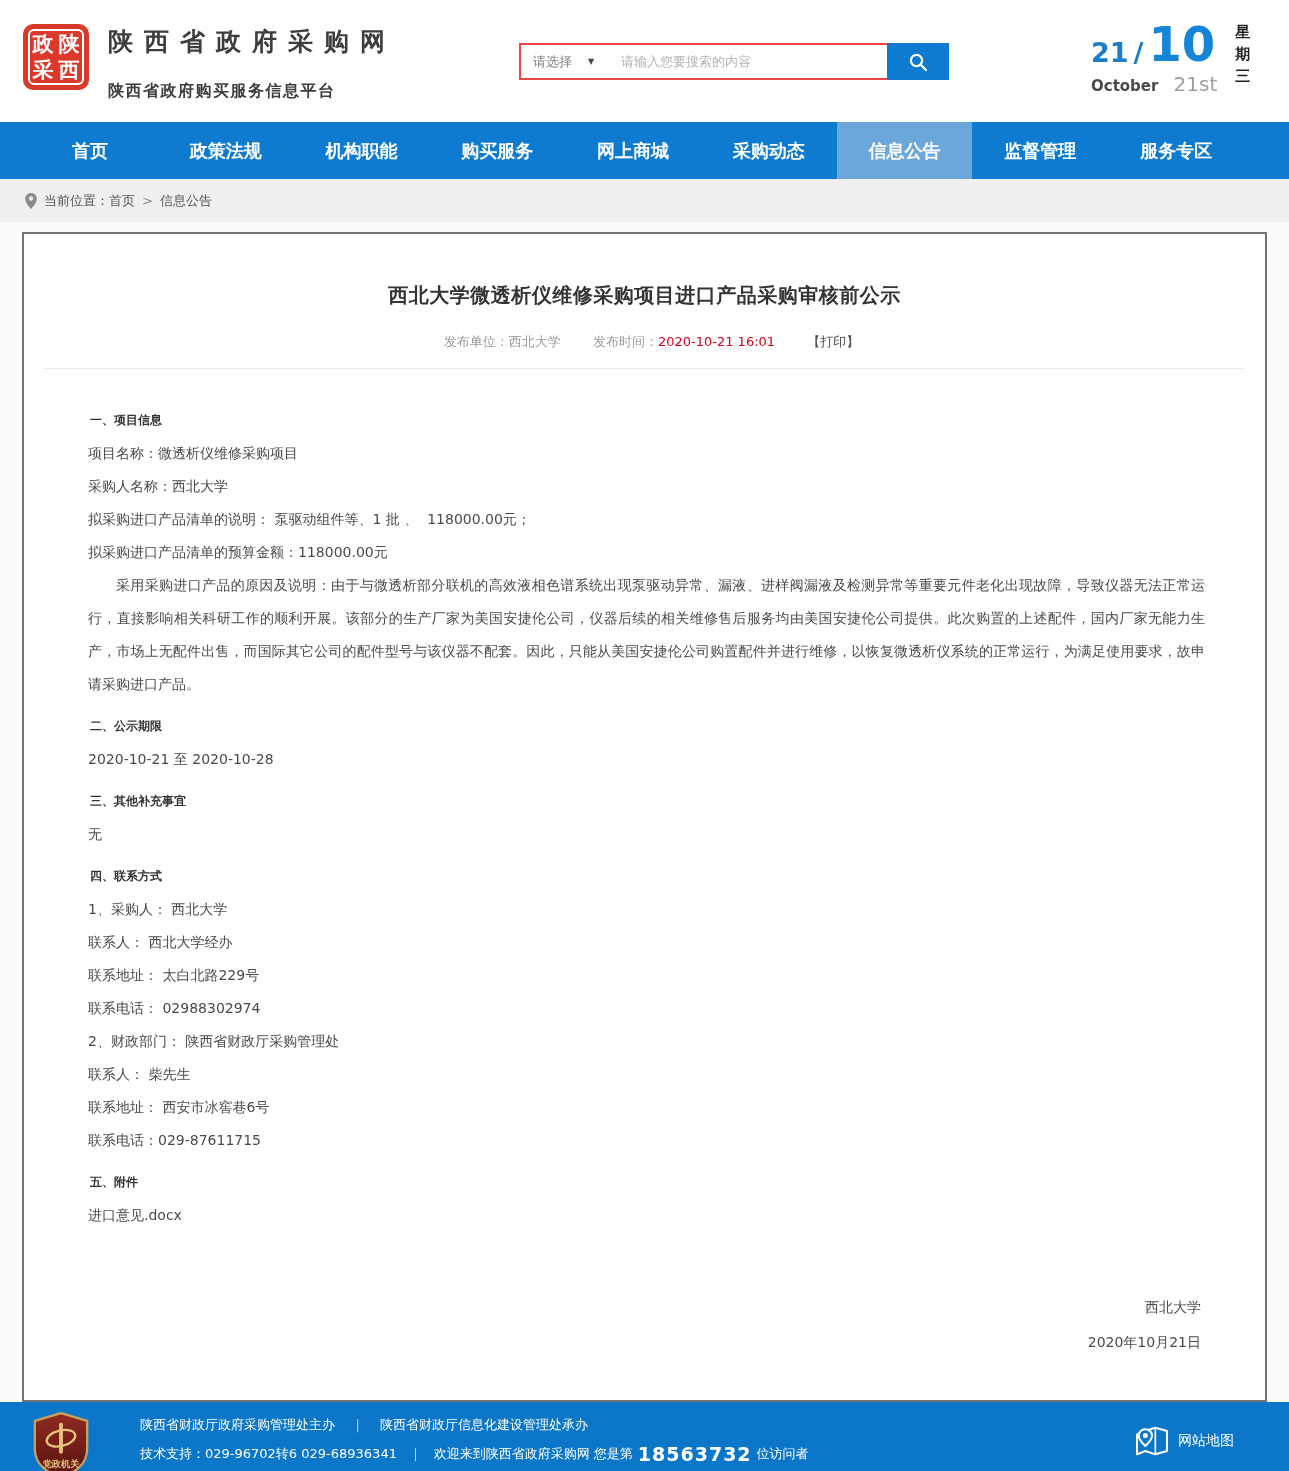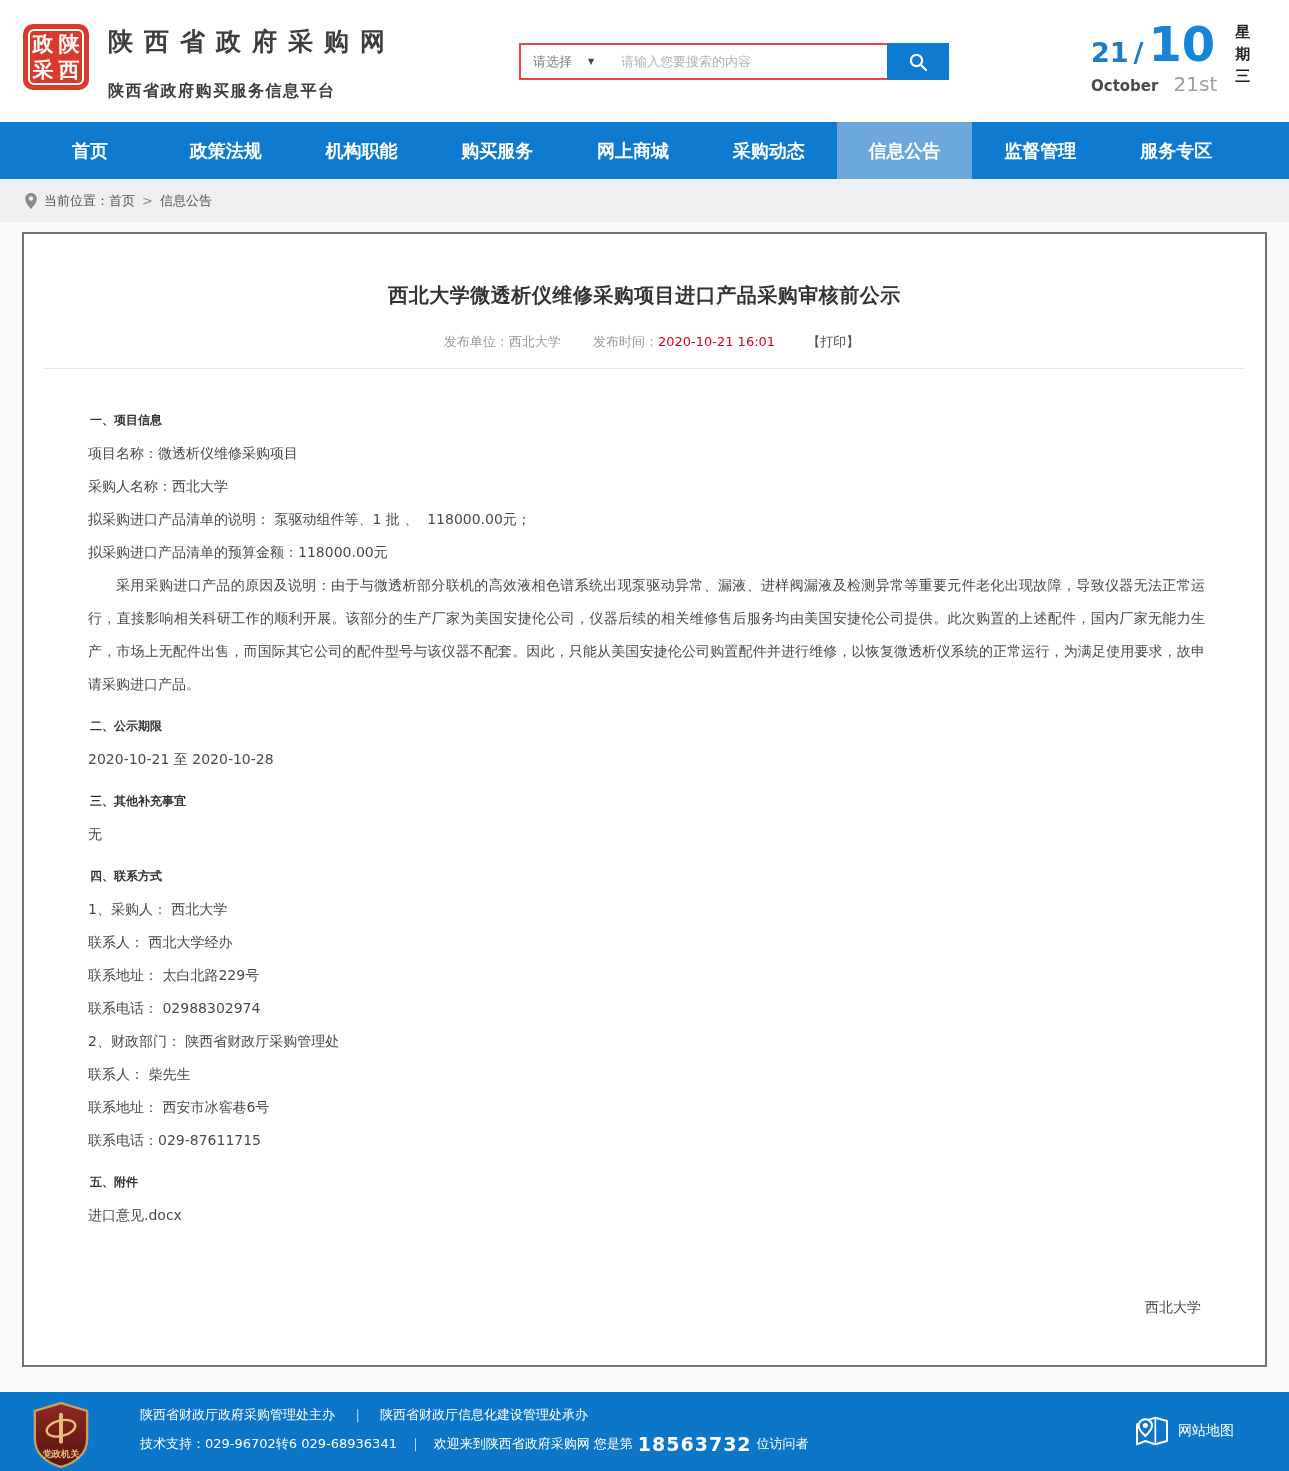--- a/index.html
+++ b/index.html
@@ -202,20 +202,21 @@
           <p class="body-line">2、财政部门： 陕西省财政厅采购管理处</p>
           <p class="body-line">联系人： 柴先生</p>
           <p class="body-line">联系地址： 西安市冰窖巷6号</p>
           <p class="body-line">联系电话：029-87611715</p>
           <h3 class="sec-heading">五、附件</h3>
           <p class="body-line"><a class="attachment-link">进口意见.docx</a></p>
         </div>
 
       <div class="signature">
         <div>西北大学</div>
+        <div>2020年10月21日</div>
       </div>
     </div>
   </main>
 
   <footer class="footer">
     <svg class="badge" width="62" height="66" viewBox="0 0 64 68">
       <defs>
         <linearGradient id="shieldGrad" x1="0" y1="0" x2="0" y2="1">
           <stop offset="0" stop-color="#8f2a22"></stop>
           <stop offset="1" stop-color="#58130e"></stop>

